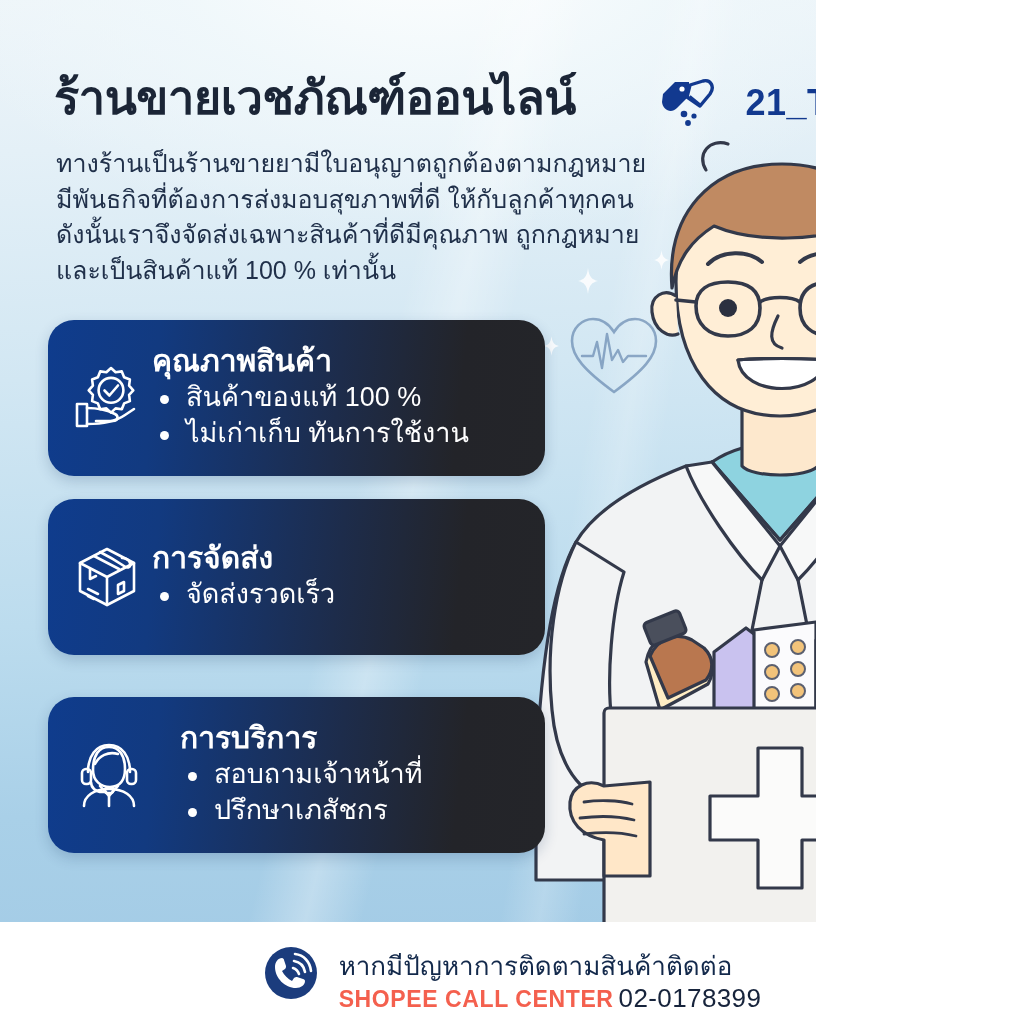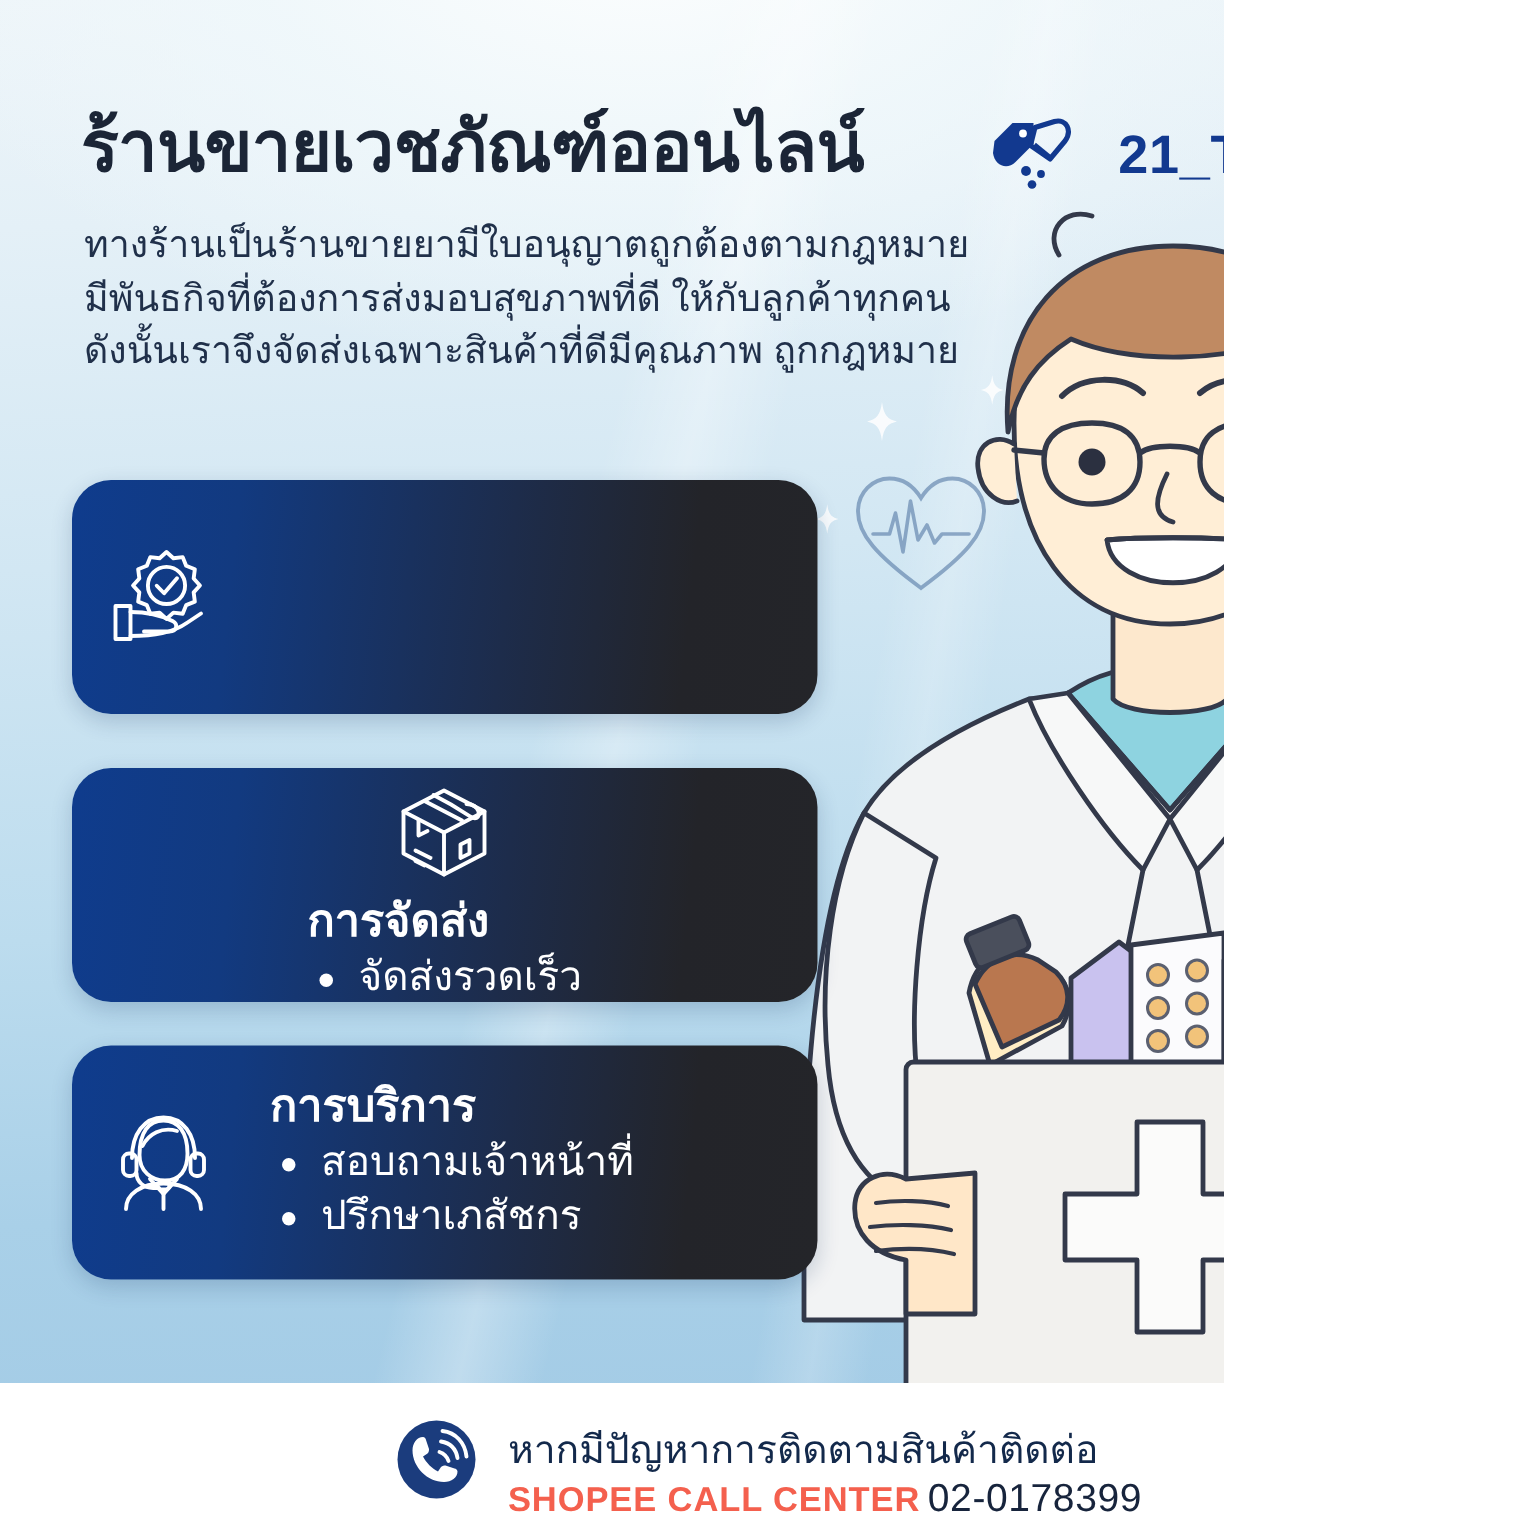--- a/index.html
+++ b/index.html
@@ -44,21 +44,21 @@
   #lede div{ white-space:nowrap; }
 
   
   .card{
     position:absolute; left:48px; width:497px; height:156px; border-radius:26px;
     background:linear-gradient(96deg,#0f3c8d 0%, #123a80 22%, #1d2c4b 58%, #232429 82%, #242529 100%);
     box-shadow:0 5px 14px rgba(22,50,95,.20);
     display:flex; align-items:center; padding:0 18px 0 16px;
   }
   #card-1{ top:320px; }
-  #card-2{ top:512px;flex-direction:column; }
+  #card-2{ top:499px; }
   #card-3{ top:697px;gap:28px; }
 
   .card-icon{ width:86px; flex:0 0 86px; display:flex; align-items:center; justify-content:center; }
   .card-body{ flex:1 1 auto; padding-left:2px; }
   .card-title{ font-size:30px; font-weight:700; color:#ffffff; line-height:1.12; margin-bottom:2px; }
   .bullets{ list-style:none; }
   .bullets li{
     font-size:27px; color:#ffffff; line-height:1.33; position:relative; padding-left:34px; font-weight:400;
   }
   .bullets li::before{
@@ -106,20 +106,21 @@
         <circle cx="29" cy="45" r="2.9" fill="#12398f"></circle>
       </svg>
       <span id="logo-text">21_THINGS</span>
     </div>
   </div>
 
   <div id="lede">
     <div>ทางร้านเป็นร้านขายยามีใบอนุญาตถูกต้องตามกฎหมาย</div>
     <div>มีพันธกิจที่ต้องการส่งมอบสุขภาพที่ดี ให้กับลูกค้าทุกคน</div>
     <div>ดังนั้นเราจึงจัดส่งเฉพาะสินค้าที่ดีมีคุณภาพ ถูกกฎหมาย</div>
+    <div>และเป็นสินค้าแท้ 100 % เท่านั้น</div>
   </div>
 
   <svg class="deco" id="deco-heartbeat" width="96" height="86" viewBox="0 0 96 86">
     <path d="M48 80 C18 58 6 44 6 29 C6 16 16 7 27 7 C36 7 43 12 48 20 C53 12 60 7 69 7 C80 7 90 16 90 29 C90 44 78 58 48 80 Z" fill="none" stroke="#4a6f9e" stroke-width="2.6"></path>
     <polyline points="16,44 27,44 31,30 36,56 41,22 46,48 52,38 57,50 62,44 80,44" fill="none" stroke="#4a6f9e" stroke-width="2.4" stroke-linejoin="round" stroke-linecap="round"></polyline>
   </svg>
 
   <svg class="deco" id="deco-hands" width="96" height="84" viewBox="0 0 96 84">
     <path d="M48 47 C31 34 24 27 24 19 C24 11 30 6 37 6 C42 6 45.5 9 48 13 C50.5 9 54 6 59 6 C66 6 72 11 72 19 C72 27 65 34 48 47 Z" fill="none" stroke="#29518f" stroke-width="2.6"></path>
     <path d="M44 19 h8 v6 h6 v8 h-6 v6 h-8 v-6 h-6 v-8 h6 z" fill="none" stroke="#29518f" stroke-width="2.2"></path>
@@ -266,20 +267,27 @@
   <div class="card" id="card-1">
     <div class="card-icon">
       <svg width="66" height="64" viewBox="0 0 66 64" fill="none" stroke="#ffffff" stroke-width="2.6" stroke-linejoin="round" stroke-linecap="round">
         <path d="M37 2 l4.6 4.2 6.2 -.8 2.3 5.8 5.8 2.3 -.8 6.2 4.2 4.6 -4.2 4.6 .8 6.2 -5.8 2.3 -2.3 5.8 -6.2 -.8 -4.6 4.2 -4.6 -4.2 -6.2 .8 -2.3 -5.8 -5.8 -2.3 .8 -6.2 -4.2 -4.6 4.2 -4.6 -.8 -6.2 5.8 -2.3 2.3 -5.8 6.2 .8 z"></path>
         <circle cx="37" cy="24.3" r="12.4"></circle>
         <polyline points="30.5,24.5 35.4,29.5 44,19.5"></polyline>
         <path d="M3 38 h10 v22 H3 z"></path>
         <path d="M13 42 c10 0 20 2 28 6 4 2 3 7 -2 7 h-17"></path>
         <path d="M13 58 c16 0 28 -2 38 -9 l9 -6"></path>
       </svg>
+    </div>
+    <div class="card-body">
+      <div class="card-title">คุณภาพสินค้า</div>
+      <ul class="bullets">
+        <li>สินค้าของแท้ 100 %</li>
+        <li>ไม่เก่าเก็บ ทันการใช้งาน</li>
+      </ul>
     </div>
   </div>
 
   <div class="card" id="card-2">
     <div class="card-icon">
       <svg width="66" height="66" viewBox="0 0 66 66" fill="none" stroke="#ffffff" stroke-width="2.6" stroke-linejoin="round" stroke-linecap="round">
         <path d="M33 5 L60 19 L60 47 L33 61 L6 47 L6 19 Z"></path>
         <path d="M6 19 L33 33 L60 19"></path>
         <path d="M33 33 L33 61"></path>
         <path d="M20 12 L45 25"></path>

